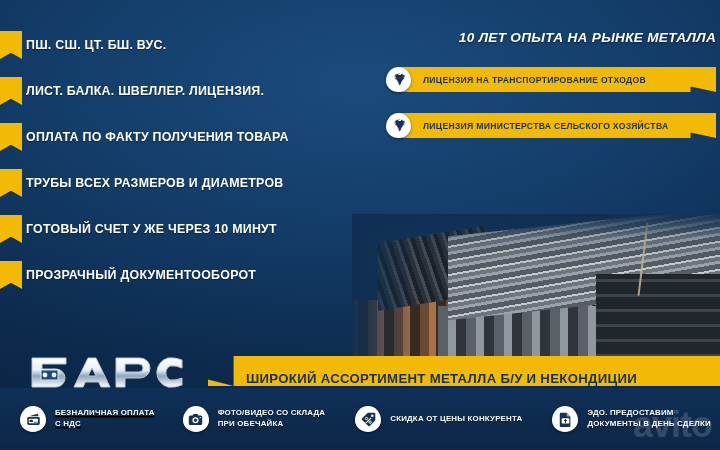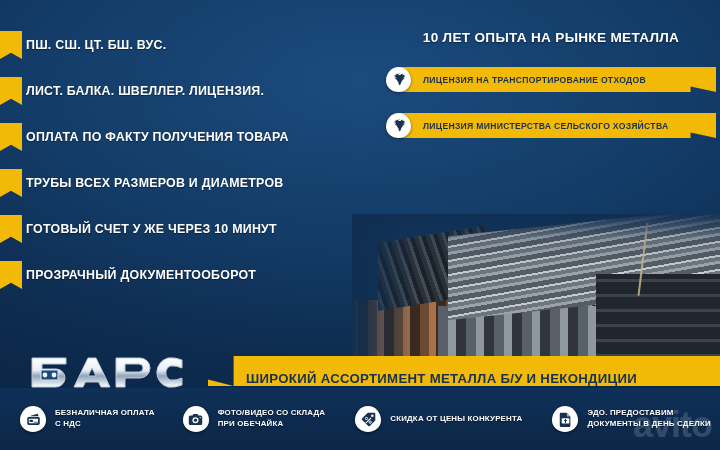--- a/index.html
+++ b/index.html
@@ -41,23 +41,24 @@
     white-space:nowrap;
     text-shadow:0 1px 1px rgba(0,0,0,.45);
   }
   
   .right-col{
     position:absolute;left:386px;top:30px;width:330px;
   }
   .headline{
     color:#fff;font-size:13.6px;font-weight:bold;
     letter-spacing:.3px;white-space:nowrap;
-    text-align:center;
+    text-align:right;
     text-shadow:0 1px 2px rgba(0,0,0,.5);
     margin-bottom:22px;
+    font-style:italic;
   }
   .badge{
     position:relative;
     height:25px;
     margin-bottom:21px;
     display:flex;align-items:center;
   }
   .badge-bar{
     position:absolute;left:12px;top:0;right:0;height:25px;
     background:#f2b907;
@@ -287,21 +288,21 @@
       <text x="0" y="0" font-size="0">БАРС</text>
     </svg>
   </div>
 
   <div class="banner">
     <span>ШИРОКИЙ АССОРТИМЕНТ МЕТАЛЛА Б/У И НЕКОНДИЦИИ</span>
   </div>
 
   <div class="bottom">
 
-    <div class="bfeat" style="margin-left:20px;">
+    <div class="bfeat" style="margin-left:20px;text-decoration:underline;">
       <div class="bico">
         <svg width="17" height="17" viewBox="0 0 24 24">
           <path d="M3.5 8.2 16.5 4.2a1.6 1.6 0 0 1 2.1 1.1l.5 2.2H5.4z" fill="#17324f"></path>
           <rect x="3.2" y="8.4" width="17.6" height="11.4" rx="2.1" fill="#17324f"></rect>
           <rect x="5.4" y="11" width="13" height="6.4" rx="1" fill="#ffffff"></rect>
           <rect x="6.6" y="12.4" width="4.6" height="3.2" rx="0.6" fill="#17324f"></rect>
           <path d="M12.6 15.9h5.2" stroke="#17324f" stroke-width="1" stroke-linecap="round"></path>
         </svg>
       </div>
       <div class="btxt">

